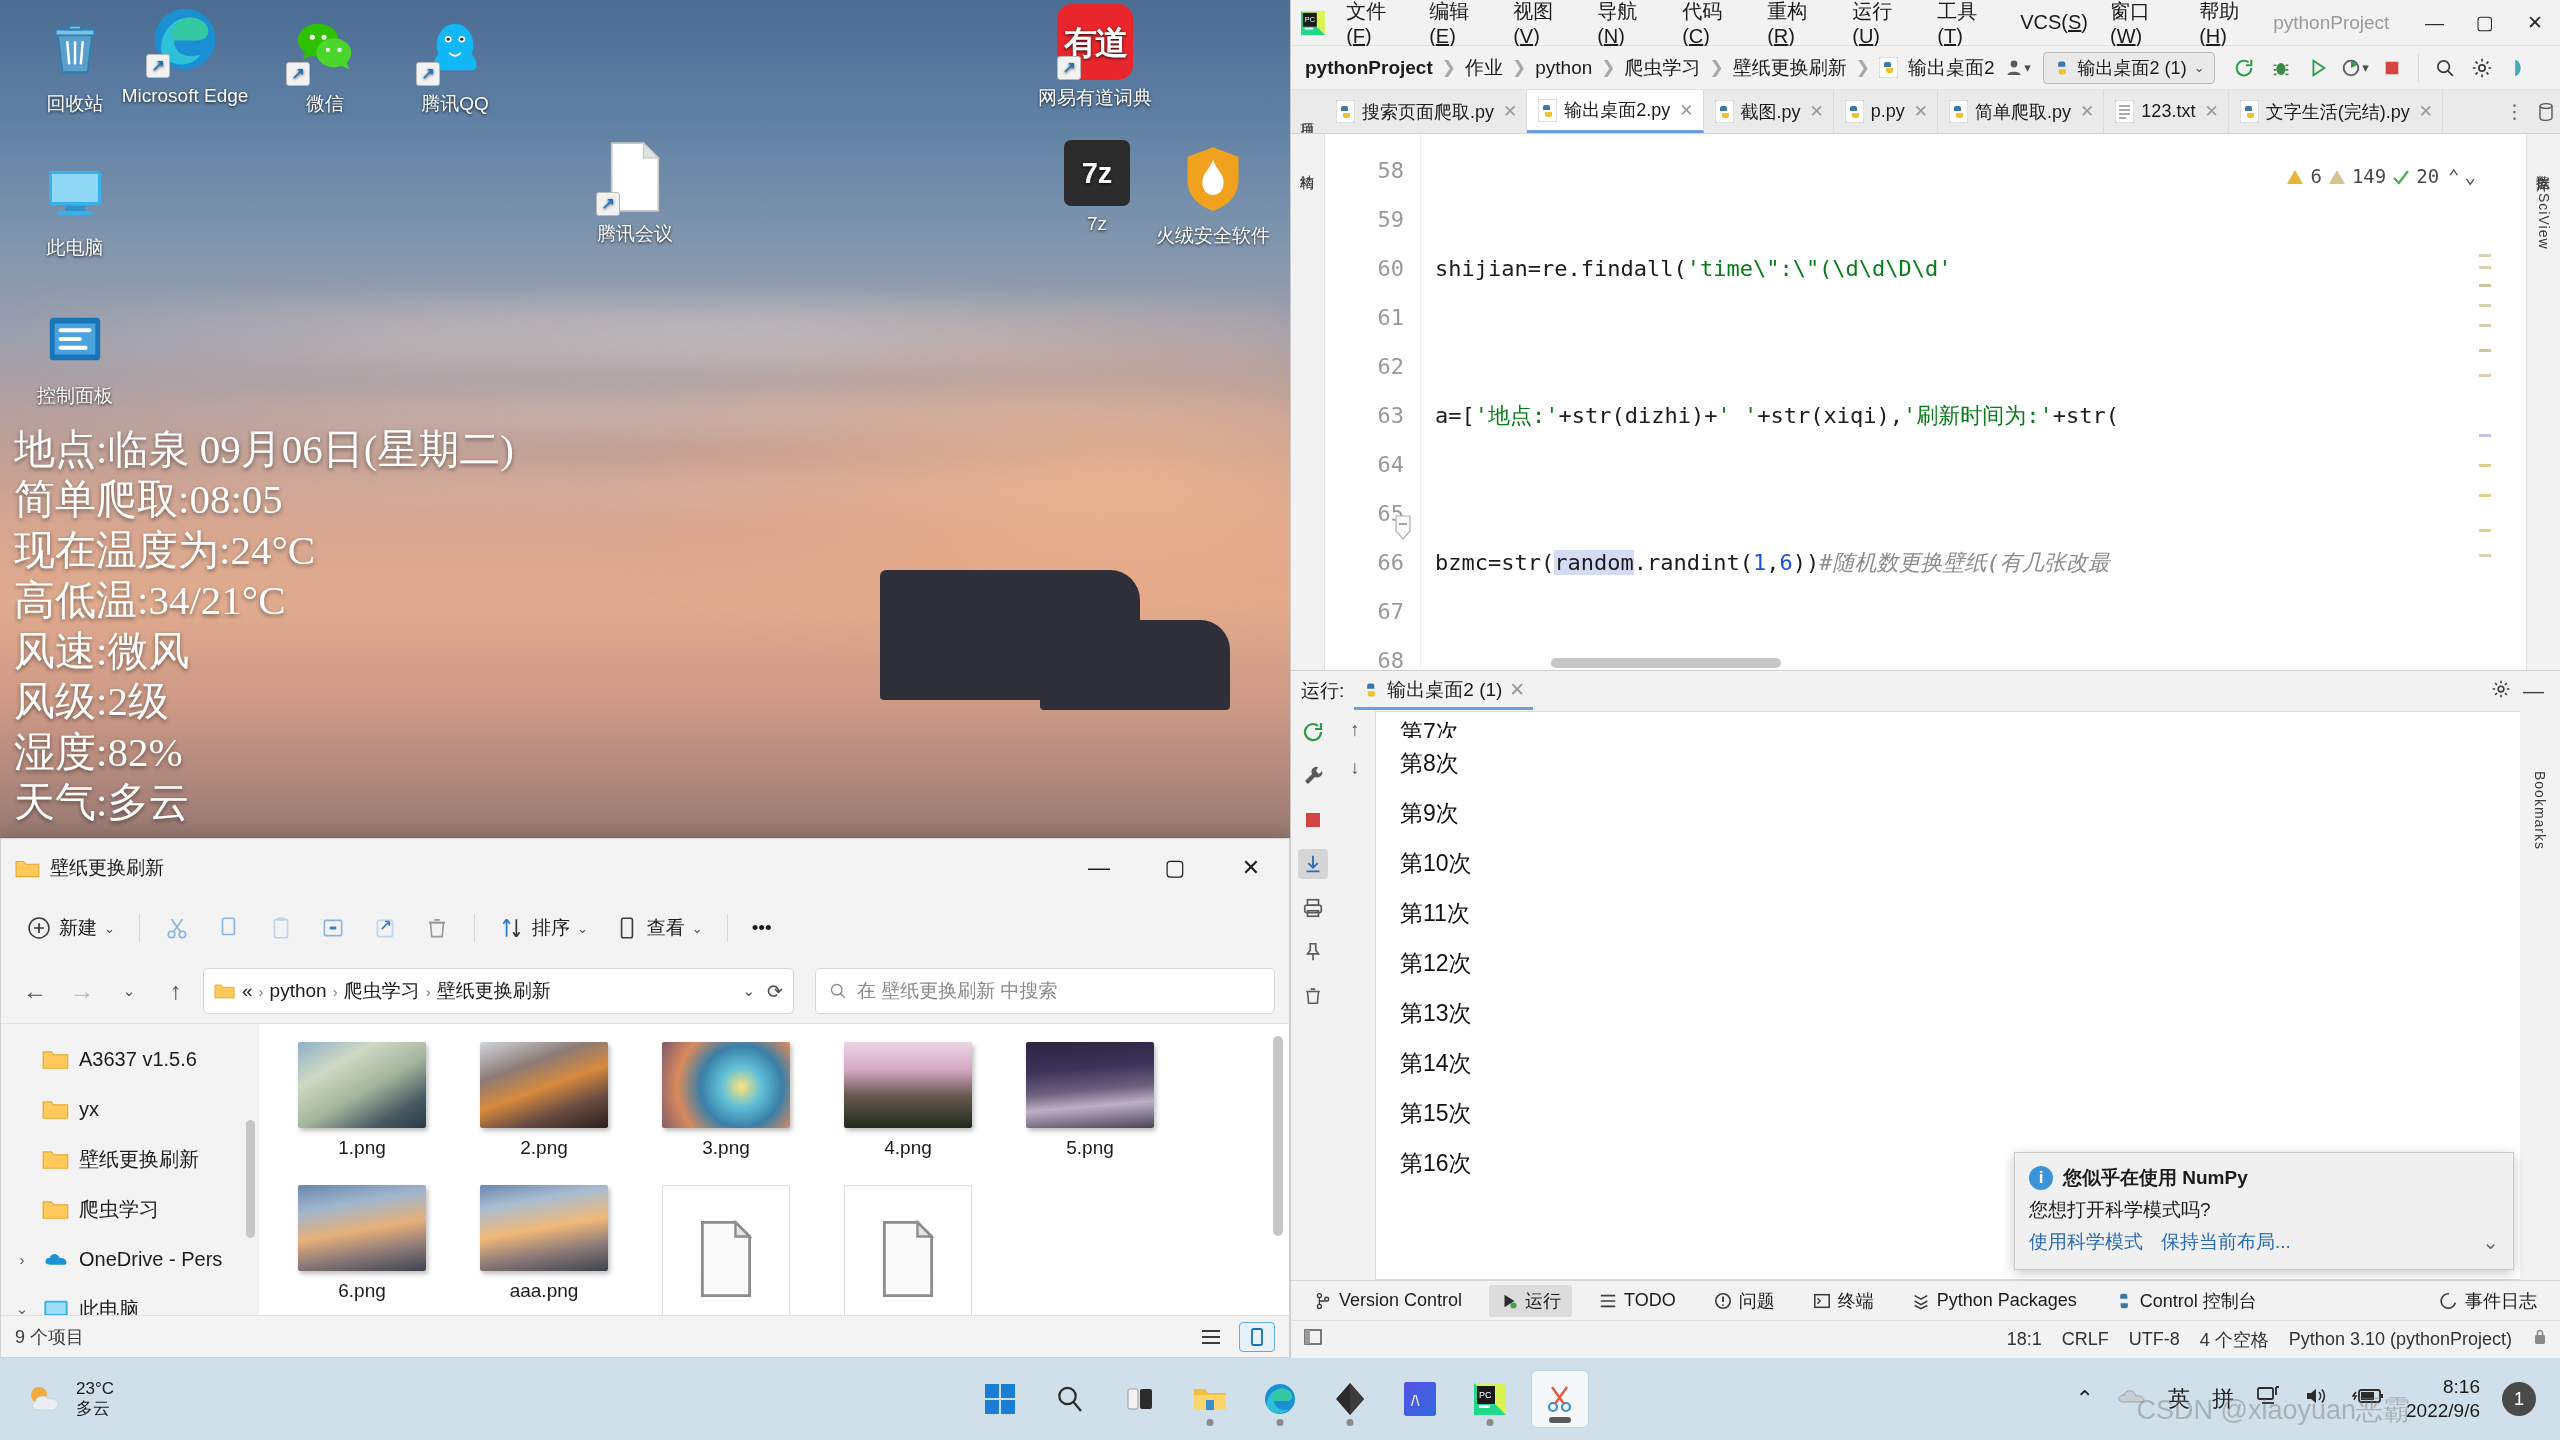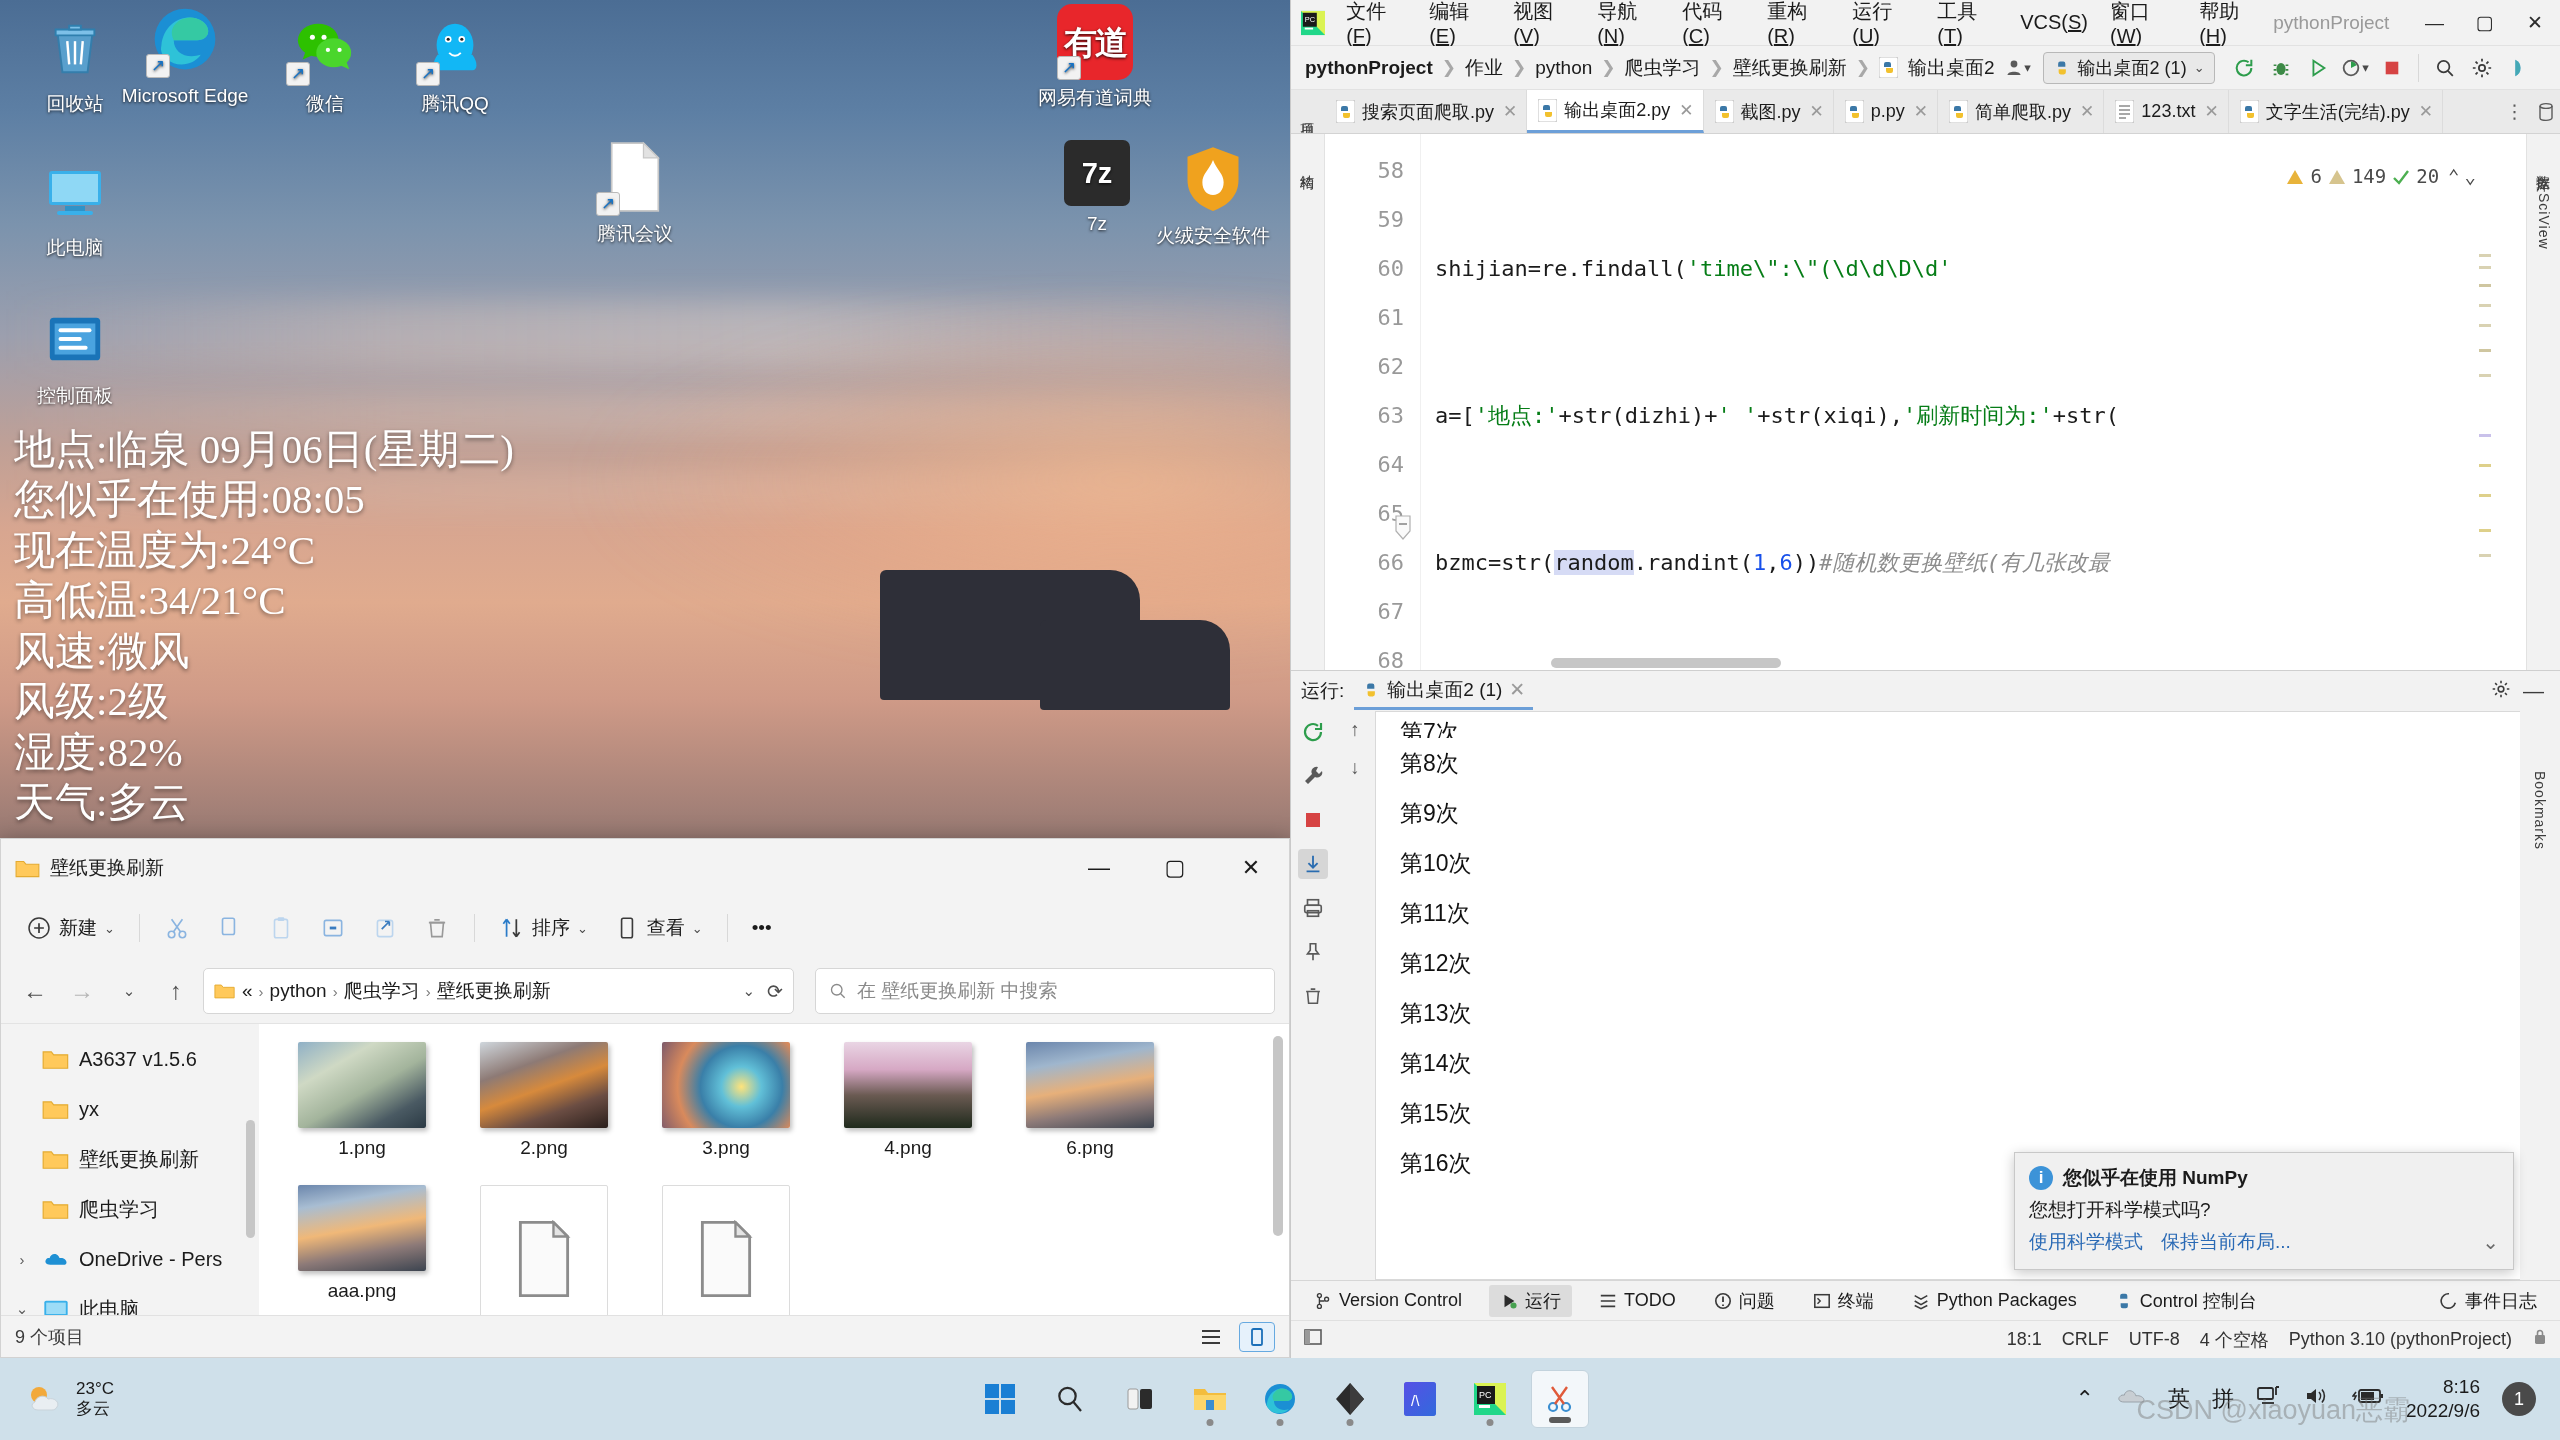--- a/index.html
+++ b/index.html
@@ -473,21 +473,21 @@
         <rect x="15" y="21" width="34" height="4" rx="2" fill="#fff"></rect>
         <rect x="15" y="30" width="24" height="4" rx="2" fill="#fff"></rect>
         <rect x="15" y="39" width="30" height="4" rx="2" fill="#fff"></rect>
       </svg>
     </div>
     <span class="lbl">控制面板</span>
   </div>
 
   <div id="weather">
     <div>地点:临泉  09月06日(星期二)</div>
-    <div>您似乎在使用:08:05</div>
+    <div>简单爬取:08:05</div>
     <div>现在温度为:24°C</div>
     <div>高低温:34/21°C</div>
     <div>风速:微风</div>
     <div>风级:2级</div>
     <div>湿度:82%</div>
     <div>天气:多云</div>
   </div>
 </div>
 
 <div id="explorer">
@@ -661,20 +661,24 @@
           <div class="fthumb" style="background:linear-gradient(160deg,#cfd6dc 0%,#8d7a75 30%,#d78a3c 52%,#6b4d43 74%,#2a1f1c 100%);"></div>
           <div class="fname">2.png</div>
         </div>
         <div class="fitem">
           <div class="fthumb" style="background:radial-gradient(circle at 62% 52%, #ffe37a 0%, #61c0d8 22%, #3a7fa8 45%, #d98a5c 70%, #7d5a6a 100%);"></div>
           <div class="fname">3.png</div>
         </div>
         <div class="fitem">
           <div class="fthumb" style="background:linear-gradient(180deg,#e9d5e4 0%,#d6a8c4 32%,#6a5a52 62%,#1f2a1c 100%);"></div>
           <div class="fname">4.png</div>
+        </div>
+        <div class="fitem">
+          <div class="fthumb" style="background:linear-gradient(175deg,#2c2440 0%,#3c3358 32%,#6c5f7e 55%,#bdb0c6 72%,#4a4458 100%);"></div>
+          <div class="fname">5.png</div>
         </div>
         <div class="fitem">
           <div class="fthumb" style="background:linear-gradient(170deg,#6b86ac 0%,#9fb6cd 25%,#e7b07a 52%,#8d7a78 75%,#3c4450 100%);"></div>
           <div class="fname">6.png</div>
         </div>
         <div class="fitem">
           <div class="fthumb" style="background:linear-gradient(170deg,#6b86ac 0%,#a8bdd2 22%,#f0b878 50%,#8d7a78 74%,#3c4450 100%);"></div>
           <div class="fname">aaa.png</div>
         </div>
         <div class="fitem">

